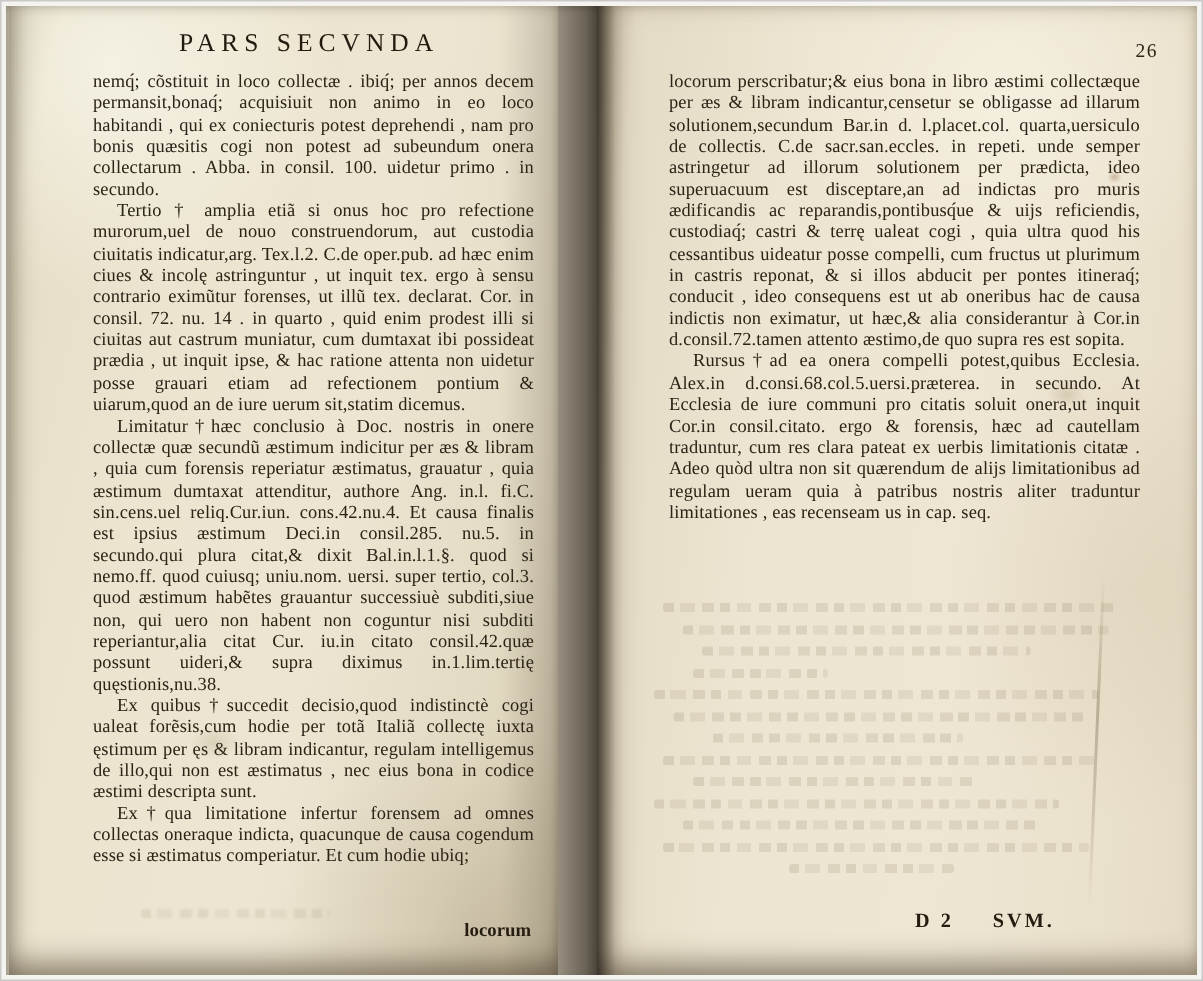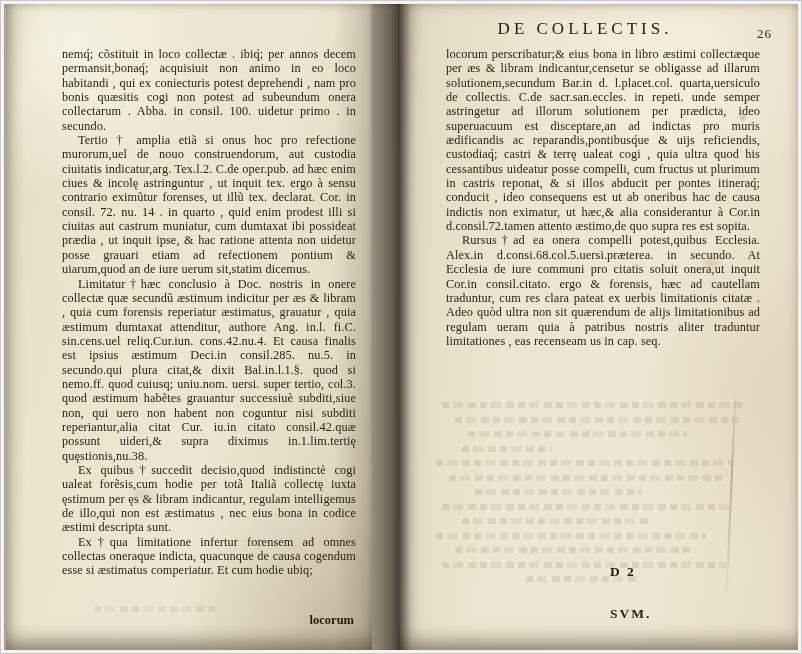--- a/index.html
+++ b/index.html
@@ -86,21 +86,21 @@
   .para{position:relative;margin:0;text-indent:16px;}
   .para.no-num{text-indent:0;}
   .catchword{
     position:absolute;
     font-size:12.5px;font-weight:bold;color:#241c10;
   }
   .page-left .catchword{right:18px;bottom:22px;}
   .sig-row{
     position:absolute;left:212px;bottom:28px;
     display:flex;gap:26px;
-    font-size:13.5px;font-weight:bold;letter-spacing:2px;color:#241c10;flex-direction:column;
+    font-size:13.5px;font-weight:bold;letter-spacing:2px;color:#241c10;
   }
   
   .show-through{
     position:absolute;left:38px;top:398px;width:322px;
     filter:blur(.5px);opacity:.55;
     pointer-events:none;
   }
   .st-line{
     height:6px;margin-bottom:8.5px;
     background:repeating-linear-gradient(90deg,
@@ -124,20 +124,21 @@
   .stain-2{left:300px;top:250px;width:26px;height:18px;background:radial-gradient(rgba(150,130,95,.25),transparent 70%);}
   .stain-3{left:120px;top:480px;width:34px;height:22px;background:radial-gradient(rgba(150,130,95,.2),transparent 70%);}
 </style>
 </head>
 <body>
 
 <div class="screenshot">
   <div class="photo">
 
     <div class="page page-left">
+      <div class="page-header">PARS SECVNDA</div>
 
       <div class="text-col">
         <p class="para no-num">
           <span class="para-text">nemq́; cõstituit in loco collectæ . ibiq́; per annos decem permansit,bonaq́; acquisiuit non animo in eo loco habitandi , qui ex coniecturis potest deprehendi , nam pro bonis quæsitis cogi non potest ad subeundum onera collectarum . Abba. in consil. 100. uidetur primo . in secundo.</span>
         </p>
         <p class="para">
           
           <span class="para-text">Tertio † amplia etiã si onus hoc pro refectione murorum,uel de nouo construendorum, aut custodia ciuitatis indicatur,arg. Tex.l.2. C.de oper.pub. ad hæc enim ciues &amp; incolę astringuntur , ut inquit tex. ergo à sensu contrario eximũtur forenses, ut illũ tex. declarat. Cor. in consil. 72. nu. 14 . in quarto , quid enim prodest illi si ciuitas aut castrum muniatur, cum dumtaxat ibi possideat prædia , ut inquit ipse, &amp; hac ratione attenta non uidetur posse grauari etiam ad refectionem pontium &amp; uiarum,quod an de iure uerum sit,statim dicemus.</span>
         </p>
         <p class="para">
@@ -156,21 +157,20 @@
 
       <div class="catchword">locorum</div>
 
       <div class="show-through-left">
         <div class="st-line" style="width:70%;margin-left:10%"></div>
       </div>
       <div class="stain stain-3"></div>
     </div>
 
     <div class="page page-right">
-      <div class="page-header">DE COLLECTIS.</div>
       <div class="folio">26</div>
 
       <div class="text-col">
         <p class="para no-num">
           <span class="para-text">locorum perscribatur;&amp; eius bona in libro æstimi collectæque per æs &amp; libram indicantur,censetur se obligasse ad illarum solutionem,secundum Bar.in d. l.placet.col. quarta,uersiculo de collectis. C.de sacr.san.eccles. in repeti. unde semper astringetur ad illorum solutionem per prædicta, ideo superuacuum est disceptare,an ad indictas pro muris ædificandis ac reparandis,pontibusq́ue &amp; uijs reficiendis, custodiaq́; castri &amp; terrę ualeat cogi , quia ultra quod his cessantibus uideatur posse compelli, cum fructus ut plurimum in castris reponat, &amp; si illos abducit per pontes itineraq́; conducit , ideo consequens est ut ab oneribus hac de causa indictis non eximatur, ut hæc,&amp; alia considerantur à Cor.in d.consil.72.tamen attento æstimo,de quo supra res est sopita.</span>
         </p>
         <p class="para">
           
           <span class="para-text">Rursus†ad ea onera compelli potest,quibus Ecclesia. Alex.in d.consi.68.col.5.uersi.præterea. in secundo. At Ecclesia de iure communi pro citatis soluit onera,ut inquit Cor.in consil.citato. ergo &amp; forensis, hæc ad cautellam traduntur, cum res clara pateat ex uerbis limitationis citatæ . Adeo quòd ultra non sit quærendum de alijs limitationibus ad regulam ueram quia à patribus nostris aliter traduntur limitationes , eas recenseam us in cap. seq.</span>
         </p>

